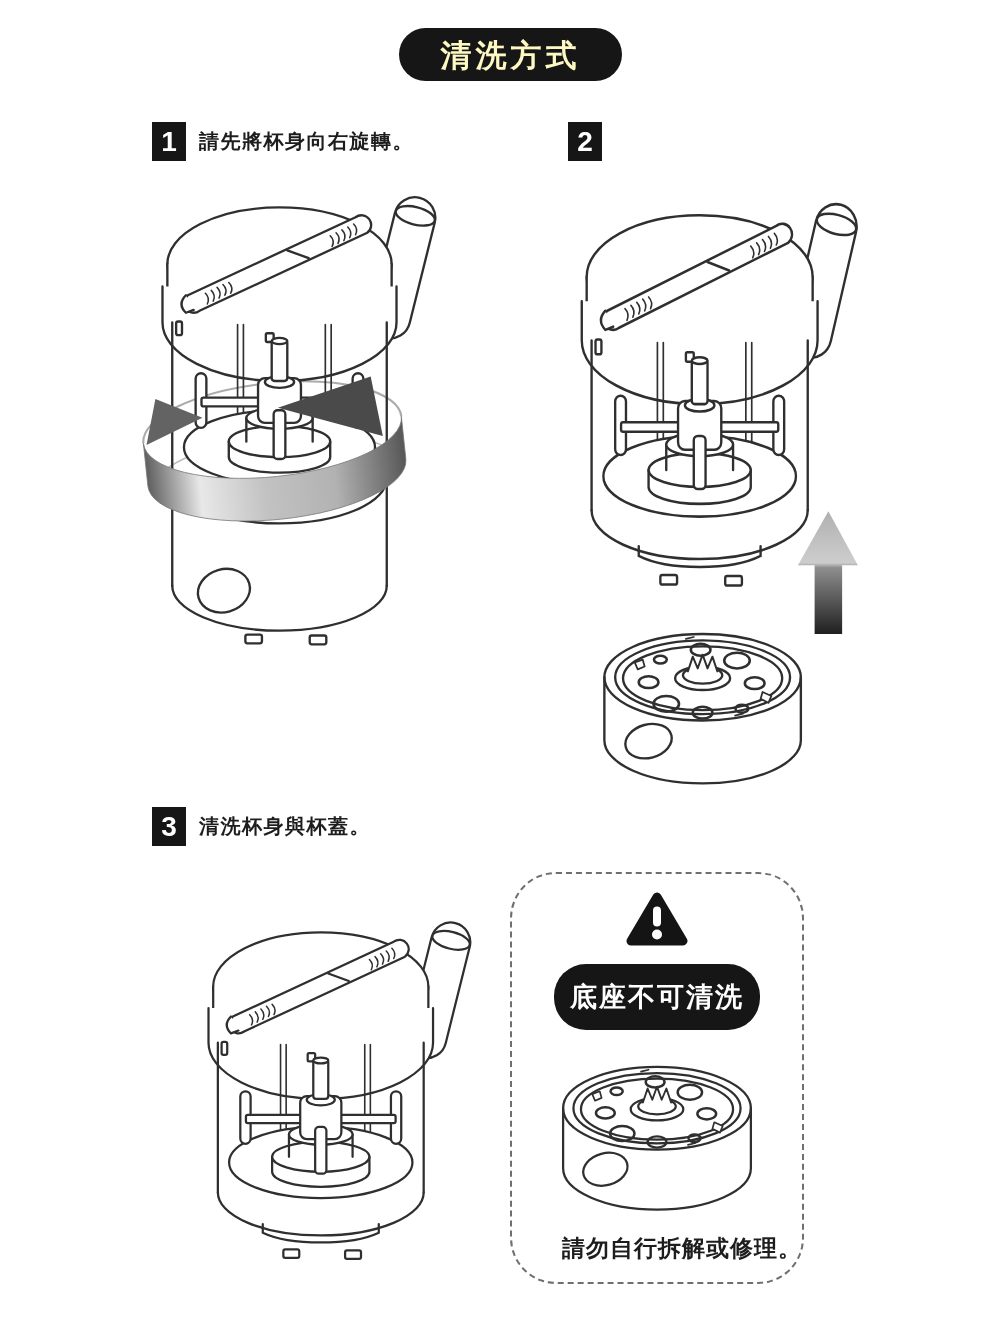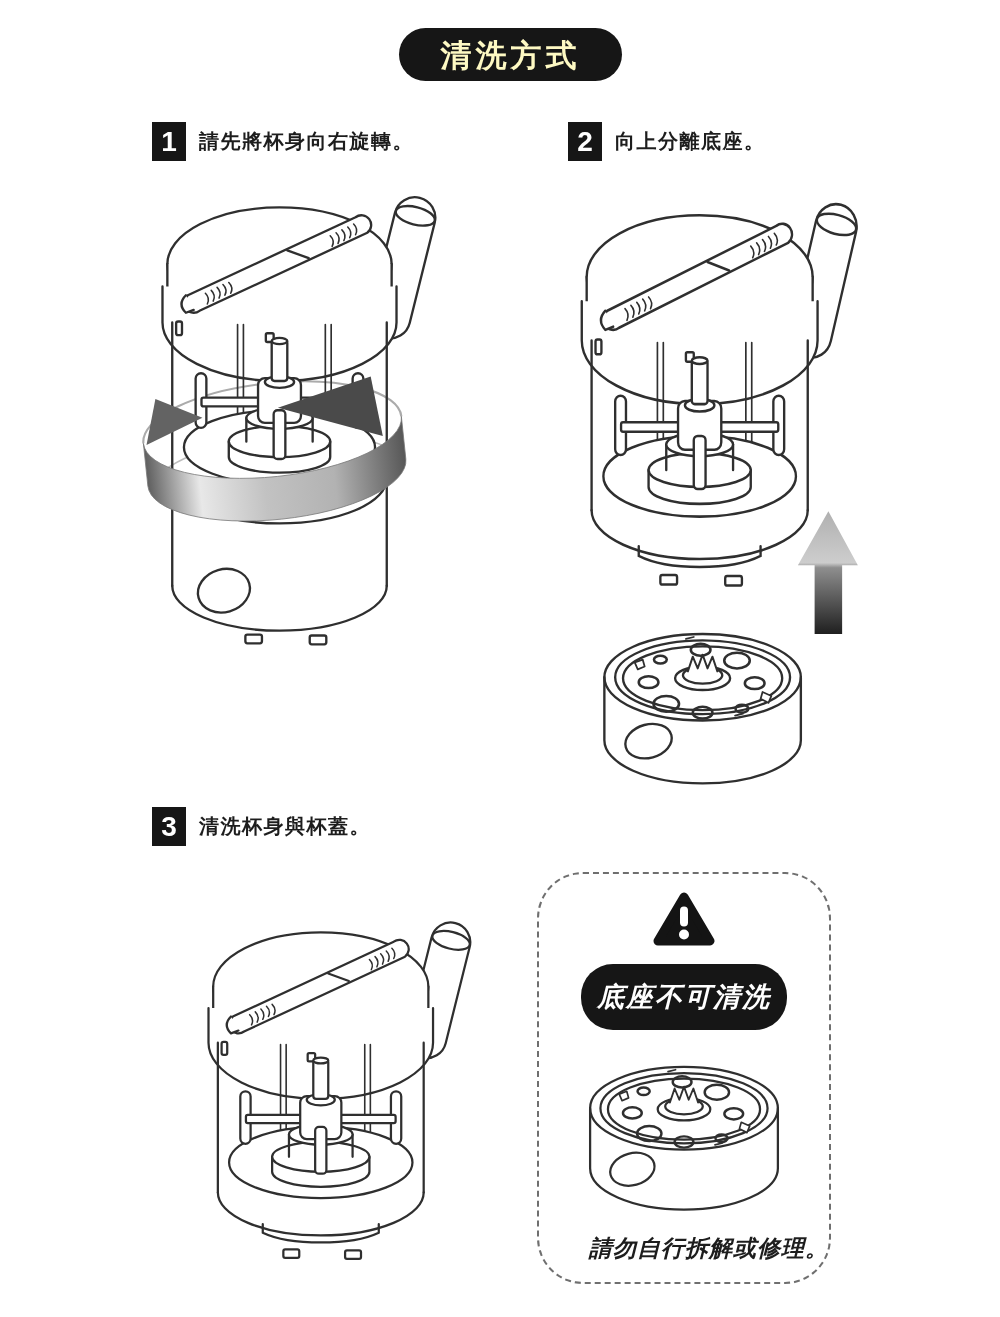--- a/index.html
+++ b/index.html
@@ -19,22 +19,22 @@
     font-size:28px;font-weight:700;display:flex;align-items:center;justify-content:center;
   }
   .step-text{font-size:20px;font-weight:700;letter-spacing:1.5px;line-height:39px;white-space:nowrap;}
   #step1{left:152px;top:122px;}
   #step2{left:568px;top:122px;}
   #step3{left:152px;top:807px;}
   #illu1{left:138px;top:186px;}
   #illu2{left:562px;top:188px;}
   #illu3{left:182px;top:908px;}
   .warning-box{
-    left:537px;top:872px;width:294px;height:412px;box-sizing:border-box;
-    border:2px dashed #6f6f6f;border-radius:46px;font-style:italic;
+    left:510px;top:872px;width:294px;height:412px;box-sizing:border-box;
+    border:2px dashed #6f6f6f;border-radius:46px;
   }
   .warn-triangle{left:50%;top:16px;transform:translateX(-50%);}
   .warn-pill{
     left:50%;top:90px;transform:translateX(-50%);width:206px;height:66px;
     background:#161616;color:#fff;border-radius:32px;font-size:27px;font-weight:700;
     letter-spacing:2px;text-align:center;line-height:66px;white-space:nowrap;
   }
   .warn-base{left:50%;top:176px;transform:translateX(-50%);}
   .warn-note{
     left:0;right:0;bottom:18px;text-align:right;
@@ -132,21 +132,20 @@
   </svg>
 
   <div class="abs title-pill">清洗方式</div>
 
   <div class="abs step-row" id="step1">
     <div class="step-badge">1</div>
     <div class="step-text">請先將杯身向右旋轉。</div>
   </div>
   <div class="abs step-row" id="step2">
     <div class="step-badge">2</div>
-    <div class="step-text">向上分離底座。</div>
   </div>
   <div class="abs step-row" id="step3">
     <div class="step-badge">3</div>
     <div class="step-text">清洗杯身與杯蓋。</div>
   </div>
 
   <svg class="abs" id="illu1" width="322" height="470" viewBox="0 0 330 482" xmlns:xlink="http://www.w3.org/1999/xlink">
     <g transform="rotate(-6 140 272)">
       <path d="M7,250 A133,48 0 0 1 273,250" stroke="#ababab" stroke-width="2.2" fill="none"></path>
       <path d="M10,294 A133,48 0 0 1 270,294" stroke="#bdbdbd" stroke-width="1.6" fill="none"></path>

